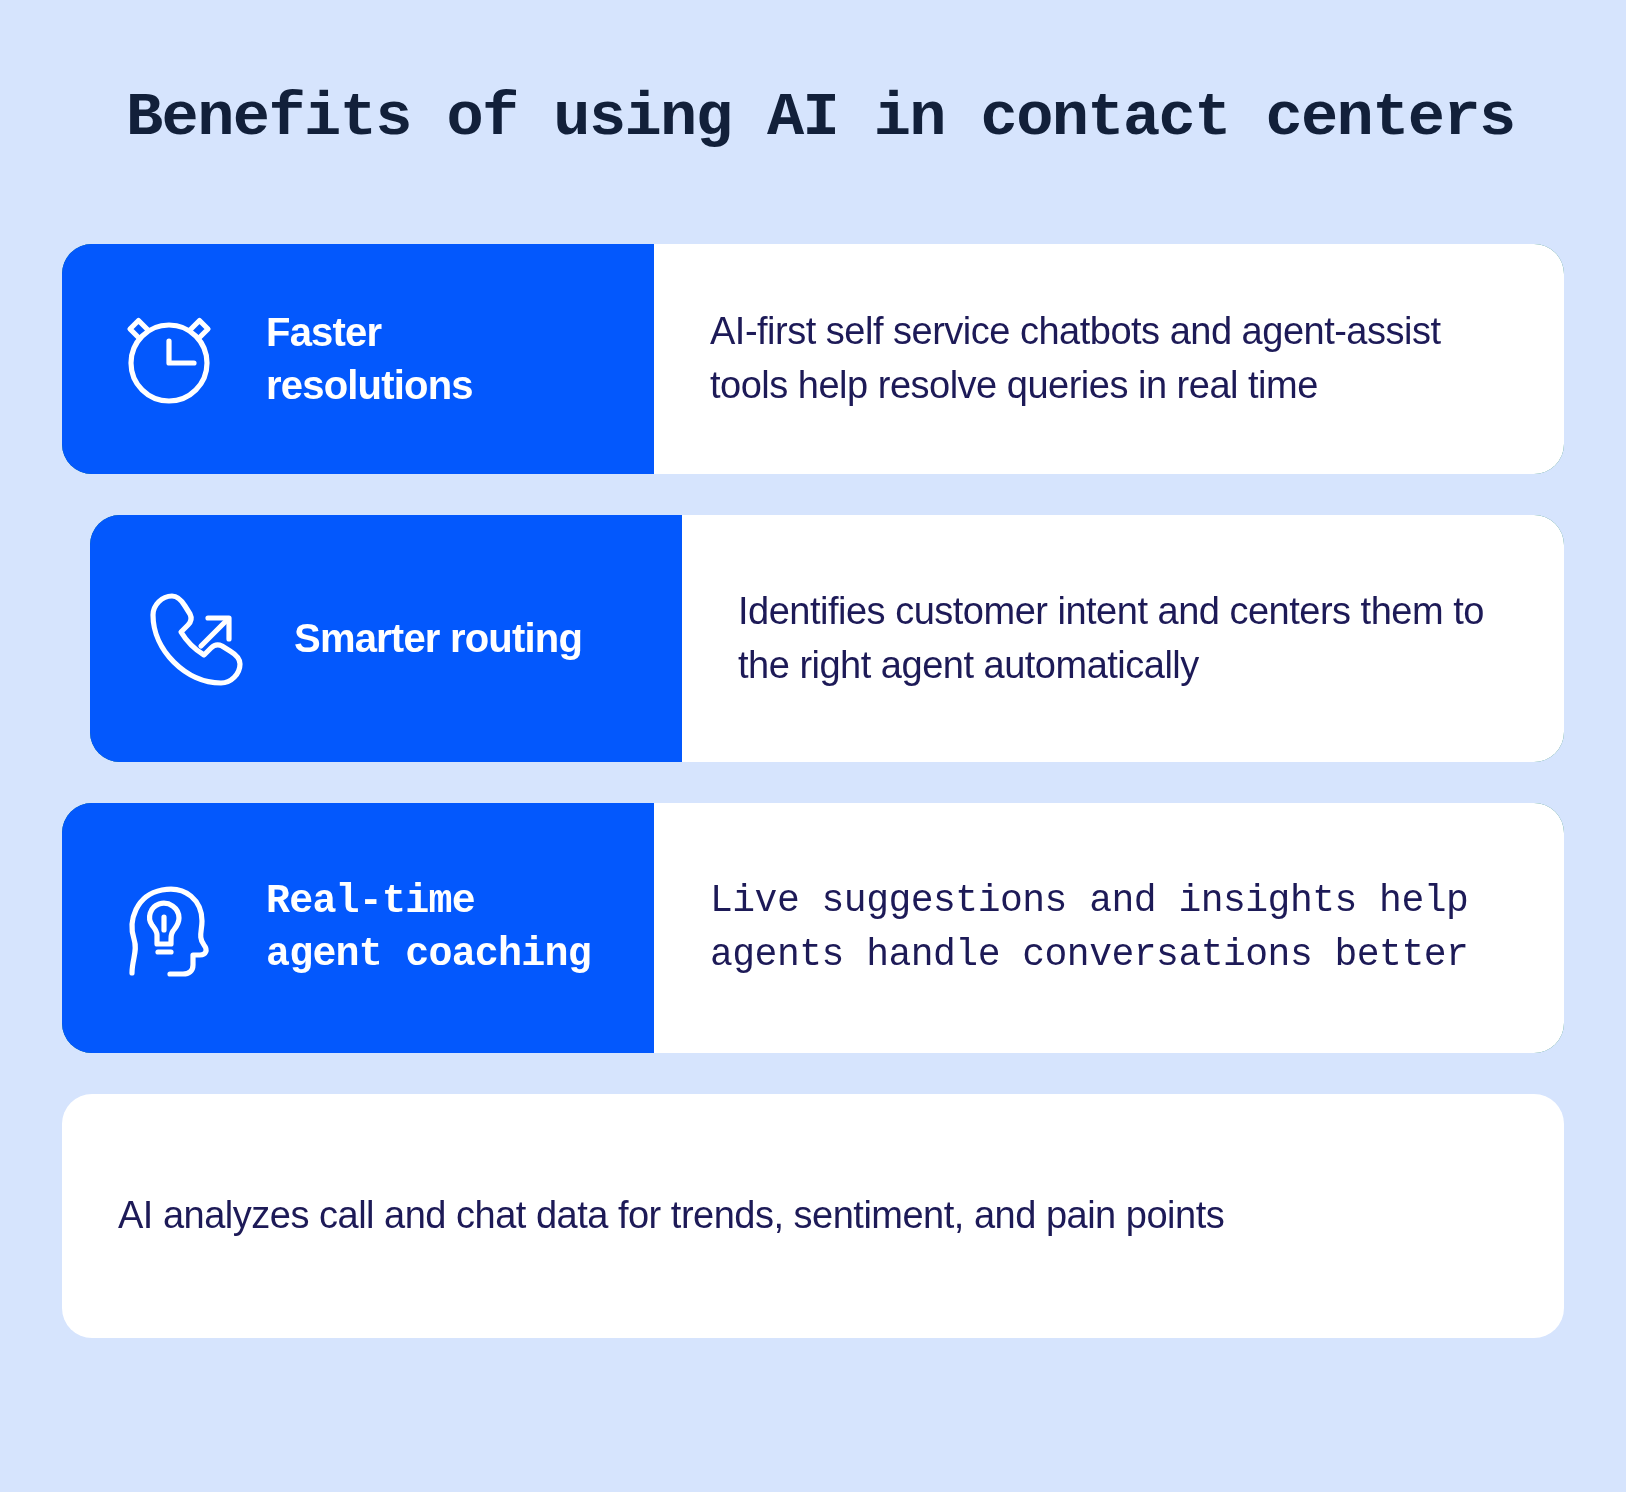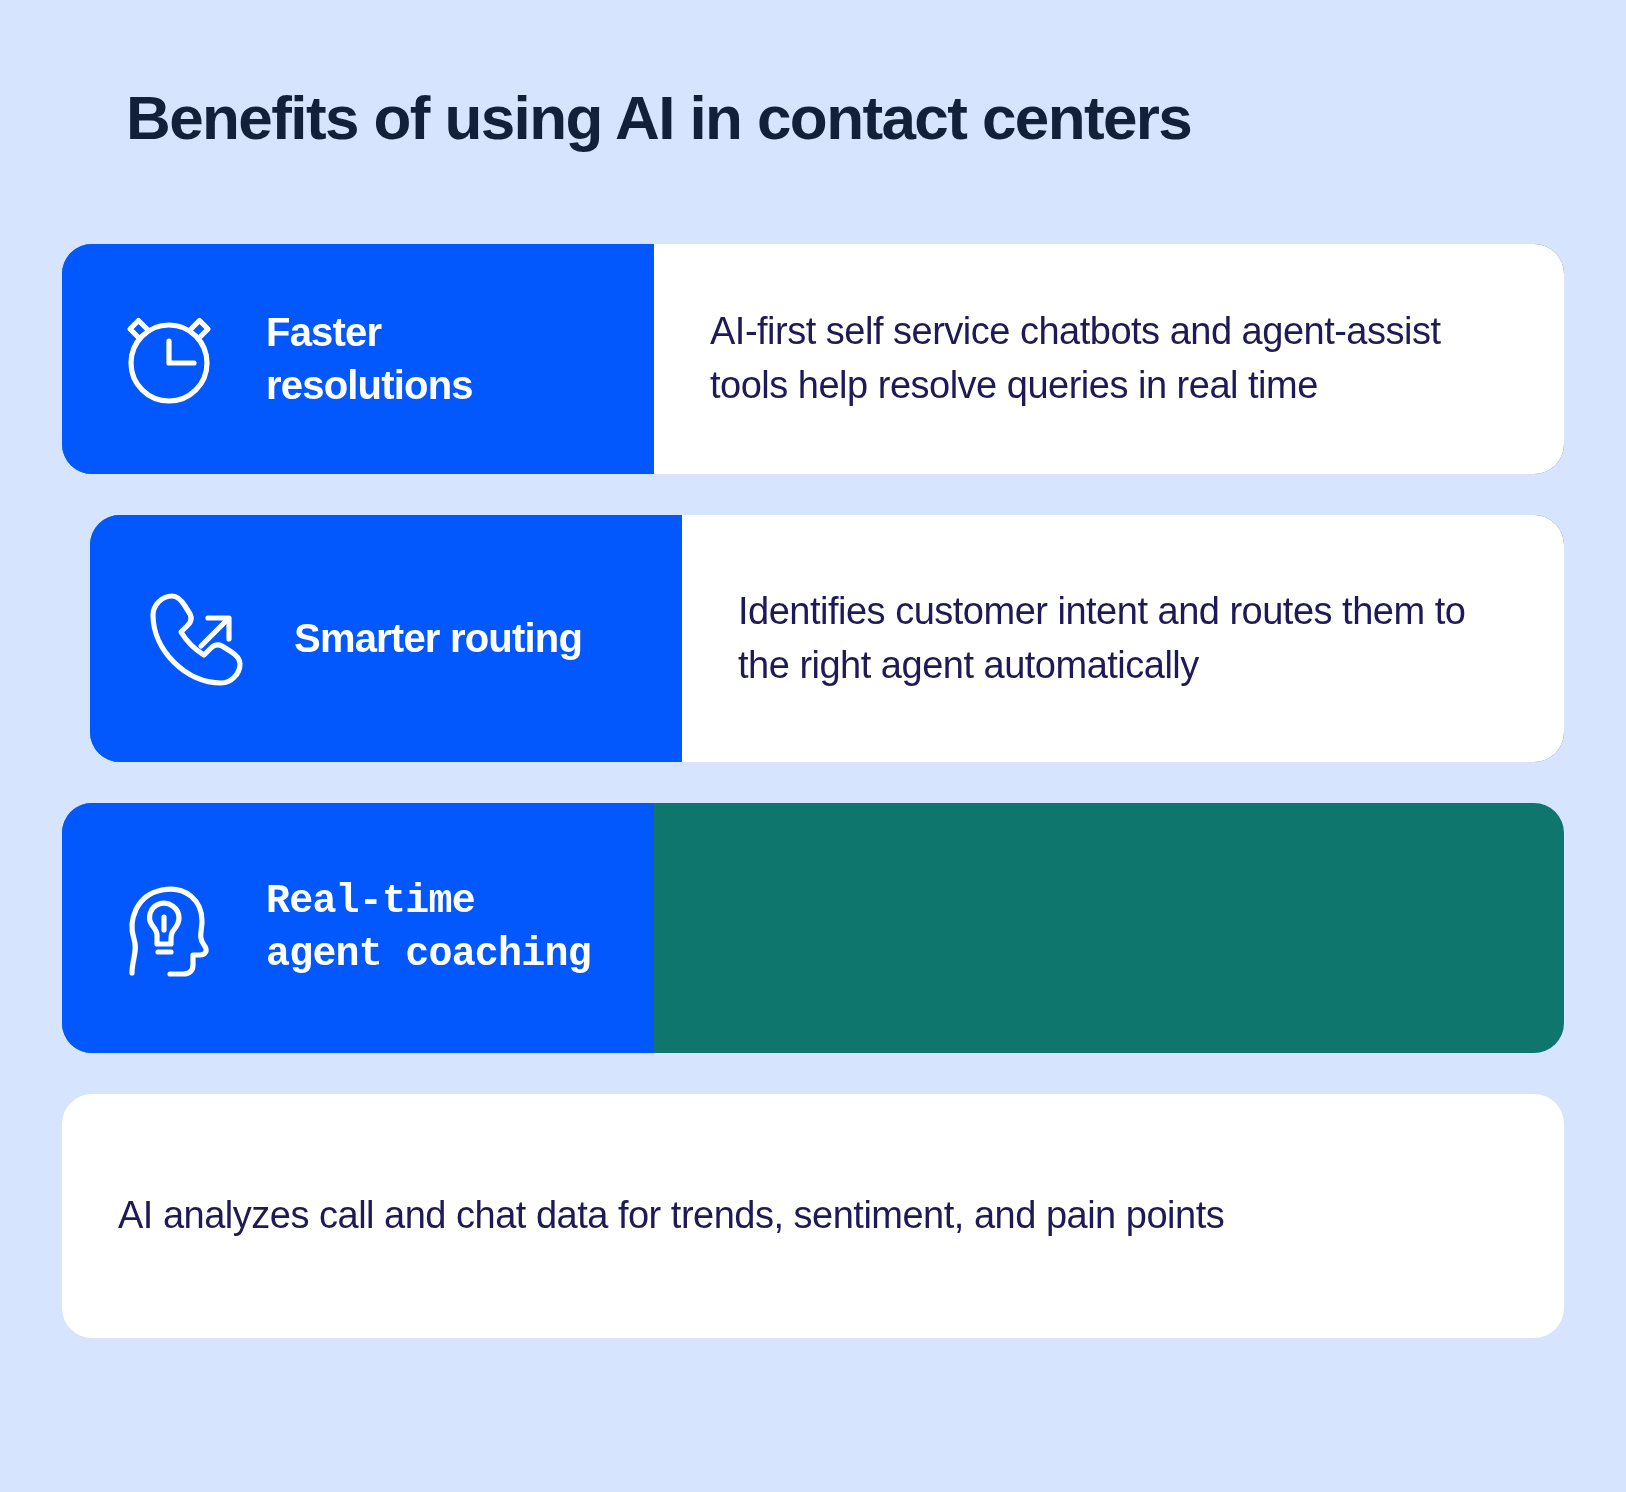--- a/index.html
+++ b/index.html
@@ -25,20 +25,21 @@
   .page-title {
     position: absolute;
     left: 126px;
     top: 84px;
     font-size: 62px;
     font-weight: bold;
     letter-spacing: -1.6px;
     color: #12203a;
     line-height: 1.1;
     white-space: nowrap;
+    font-family: Liberation Mono, monospace;
   }
 
   .cards {
     position: absolute;
     left: 62px;
     top: 244px;
     width: 1502px;
   }
 
   .card {
@@ -145,41 +146,44 @@
                      C98 74 93 70 88 67 L80 62 C76 60 72 61 69 64 L62 71
                      C52 65 45 58 39 48 L46 41 C49 38 50 34 48 30 L43 22
                      C40 17 36 12 30 12 Z"></path>
             <path d="M59 62 L85 36"></path>
             <path d="M66 34 L87 34 L87 55"></path>
           </svg>
         </div>
         <div class="card-heading">Smarter routing</div>
       </div>
       <div class="card-right">
-        <div class="card-body">Identifies customer intent and routes them to the right agent automatically</div>
+        <div class="card-body">Identifies customer intent and centers them to the right agent automatically</div>
       </div>
     </div>
 
     <div class="card card-h3">
       <div class="card-left">
         <div class="icon-wrap">
           <svg width="110" height="110" viewBox="0 0 110 110" fill="none" stroke="#ffffff" stroke-width="5.2" stroke-linecap="round" stroke-linejoin="round">
             <path d="M18 100 C18 86 24 78 20 66 C14 48 22 22 48 17
                      C72 12 88 28 88 48 C88 58 84 64 90 72
                      C94 77 92 82 86 82 L79 82 L79 92
                      C79 98 75 101 69 101 L56 101"></path>
             <path d="M43 71 L43 62 C43 58 41 56 38 52 C33 45 36 34 45 31
                      C55 28 65 35 65 45 C65 51 62 54 59 58 C57 61 57 63 57 71 Z"></path>
             <path d="M44 79 L57 79"></path>
             <path d="M50 44 L50 57"></path>
           </svg>
         </div>
         <div class="card-heading">Real-time
 agent coaching</div>
       </div>
+      <div class="card-right">
+        <div class="card-body">Live suggestions and insights help agents handle conversations better</div>
+      </div>
     </div>
 
     <div class="card card-h4">
       <div class="card-right">
         <div class="card-body">AI analyzes call and chat data for trends, sentiment, and pain points</div>
       </div>
     </div>
 
   </div>
 </div>

